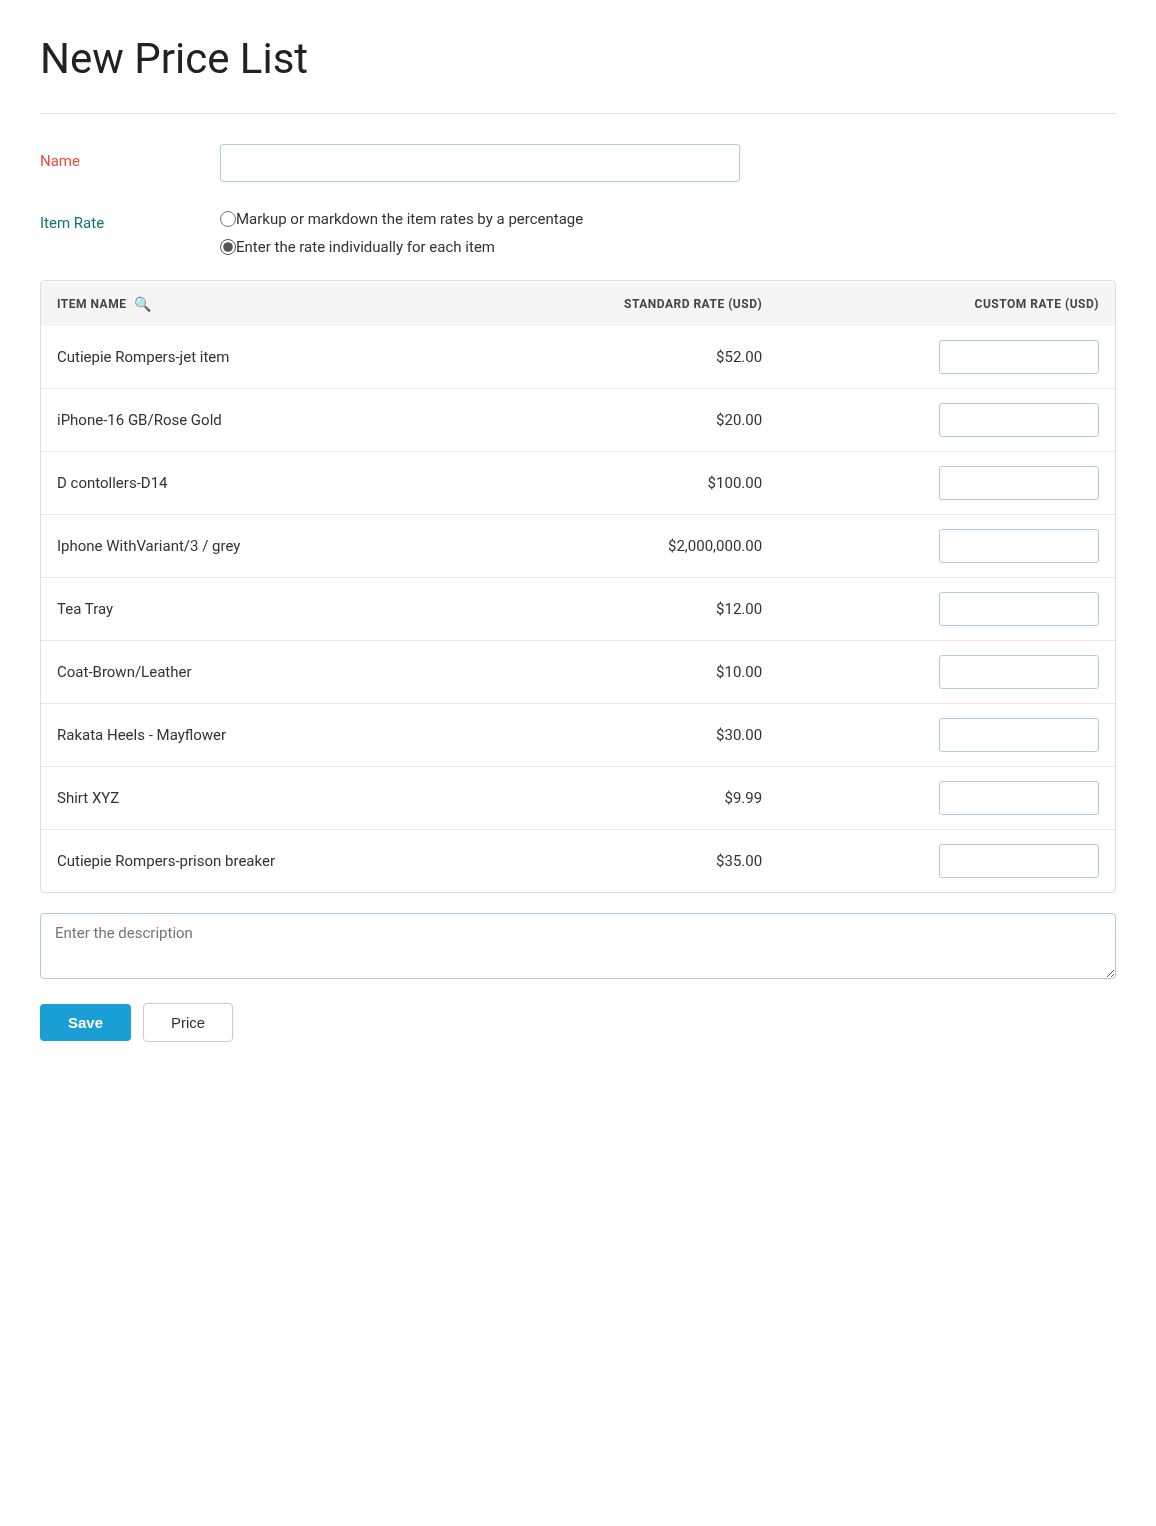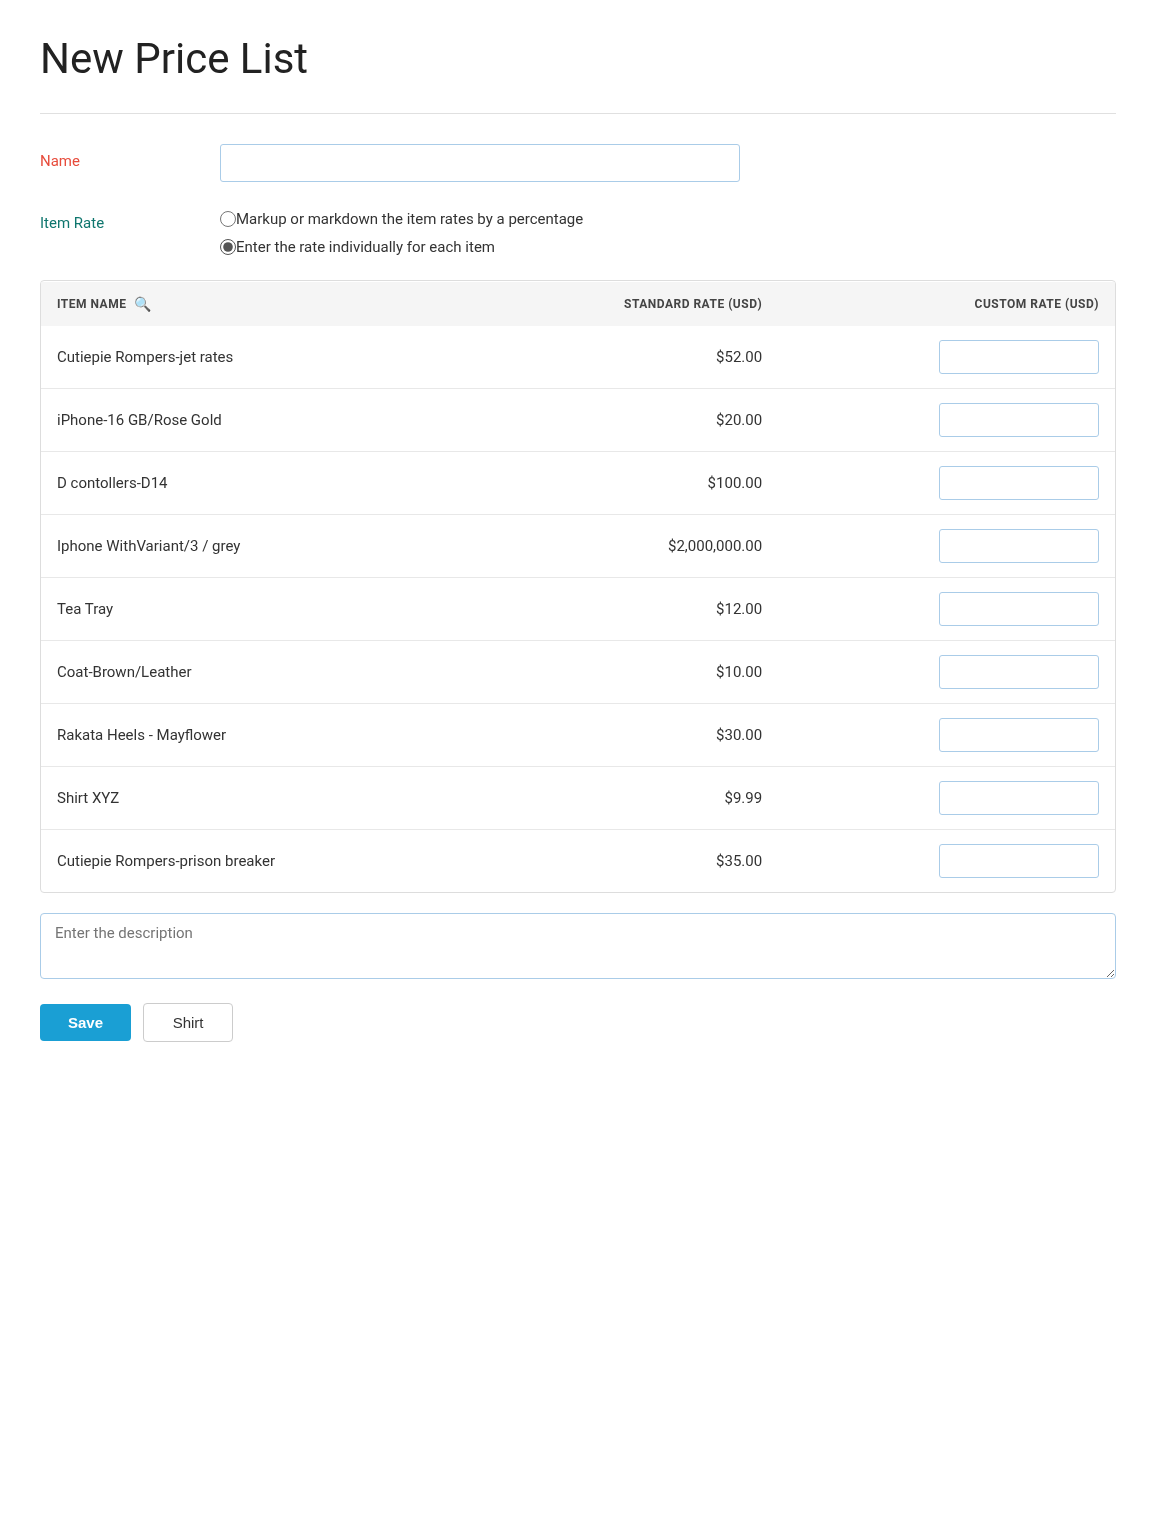--- a/index.html
+++ b/index.html
@@ -304,21 +304,21 @@
             <span>ITEM NAME</span>
             <span class="search-icon-small">🔍</span>
           </div>
         </th>
         <th class="right">STANDARD RATE (USD)</th>
         <th class="right">CUSTOM RATE (USD)</th>
       </tr>
     </thead>
     <tbody id="table-body">
     <tr>
-          <td>Cutiepie Rompers-jet rates</td>
+          <td>Cutiepie Rompers-jet item</td>
           <td class="rate-cell">$52.00</td>
           <td class="custom-rate-cell">
             <input type="text" class="custom-rate-input" style="">
           </td>
         </tr>
         <tr>
           <td>iPhone-16 GB/Rose Gold</td>
           <td class="rate-cell">$20.00</td>
           <td class="custom-rate-cell">
             <input type="text" class="custom-rate-input" style="">
@@ -376,17 +376,17 @@
       </tbody>
   </table>
 </div>
 
 
 <textarea class="description-textarea" placeholder="Enter the description" style=""></textarea>
 
 
 <div class="button-row">
   <button class="btn-save">Save</button>
-  <button class="btn-cancel">Shirt</button>
+  <button class="btn-cancel">Price</button>
 </div>
 
 
 
 
 </body></html>

